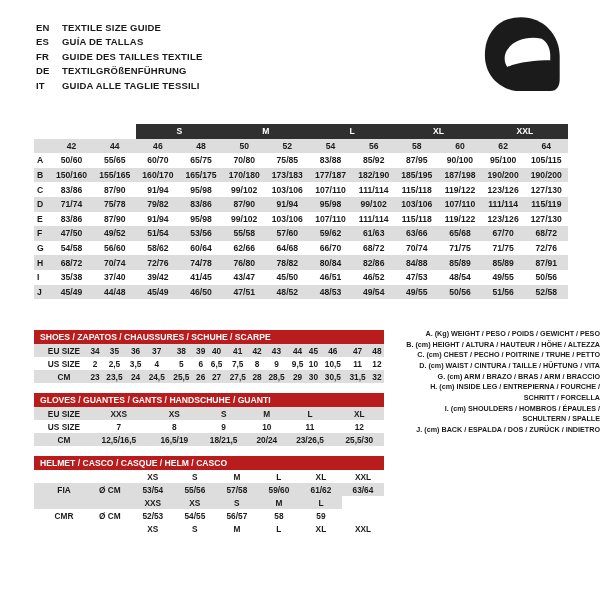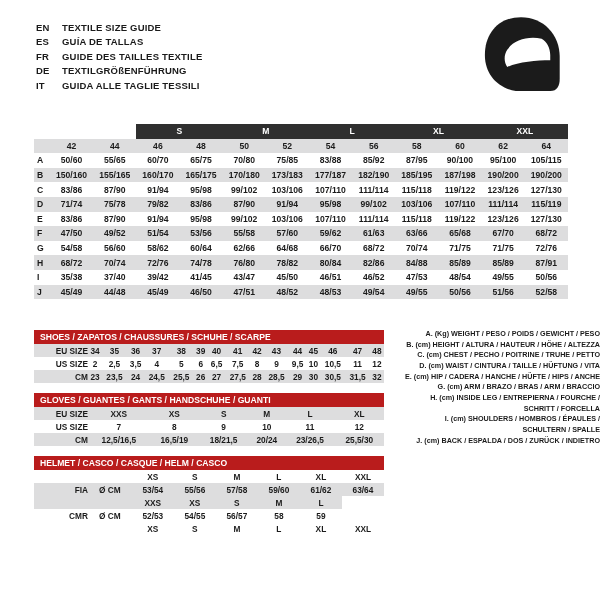--- a/index.html
+++ b/index.html
@@ -40,21 +40,21 @@
   .lower-right { position:absolute; left:366px; top:0; width:200px;text-align:right; }
 
   .sec-title {
     background:#b91c1c; color:#fff; font-weight:700; font-size:8.6px;
     padding:2px 0 2px 6px; margin:0;
   }
   .sub {
     width:100%; border-collapse:collapse;
   }
   .sub td { font-size:8.3px; font-weight:700; height:13px; padding:0; text-align:center; }
-  .sub td.lab { text-align:right; width:54px; padding-left:6px; }
+  .sub td.lab { text-align:center; width:54px; padding-left:6px; }
   .sub tr.zebra td { background:#ddddde; }
 
   .legend p { margin:0 0 2.4px 0; font-size:7.2px; font-weight:700; line-height:1.15; }
   .spacer10 { height:10px; }
 </style>
 </head>
 <body>
 
 <div class="page">
 
@@ -418,21 +418,20 @@
           </tbody>
         </table>
     </div>
 
     <div class="lower-right legend">
       <div id="legend-list">
           <p>A. (Kg) WEIGHT / PESO / POIDS / GEWICHT / PESO</p>
           <p>B. (cm) HEIGHT / ALTURA / HAUTEUR / HÖHE / ALTEZZA</p>
           <p>C. (cm) CHEST / PECHO / POITRINE / TRUHE / PETTO</p>
           <p>D. (cm) WAIST / CINTURA / TAILLE / HÜFTUNG / VITA</p>
-          <p>E. (cm) HIP / CADERA / HANCHE / HÜFTE / HIPS / ANCHE</p>
           <p>G. (cm) ARM / BRAZO / BRAS / ARM / BRACCIO</p>
           <p>H. (cm) INSIDE LEG / ENTREPIERNA / FOURCHE /</p>
           <p>SCHRITT / FORCELLA</p>
           <p>I. (cm) SHOULDERS / HOMBROS / ÉPAULES /</p>
           <p>SCHULTERN / SPALLE</p>
           <p>J. (cm) BACK / ESPALDA / DOS / ZURÜCK / INDIETRO</p>
         </div>
     </div>
   </div>
 </div>

